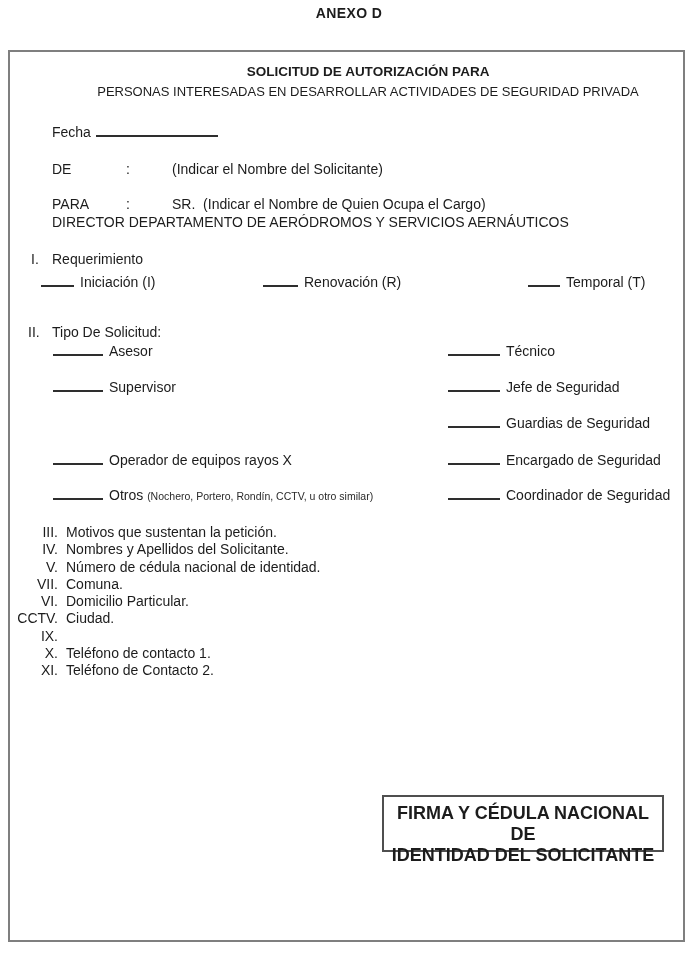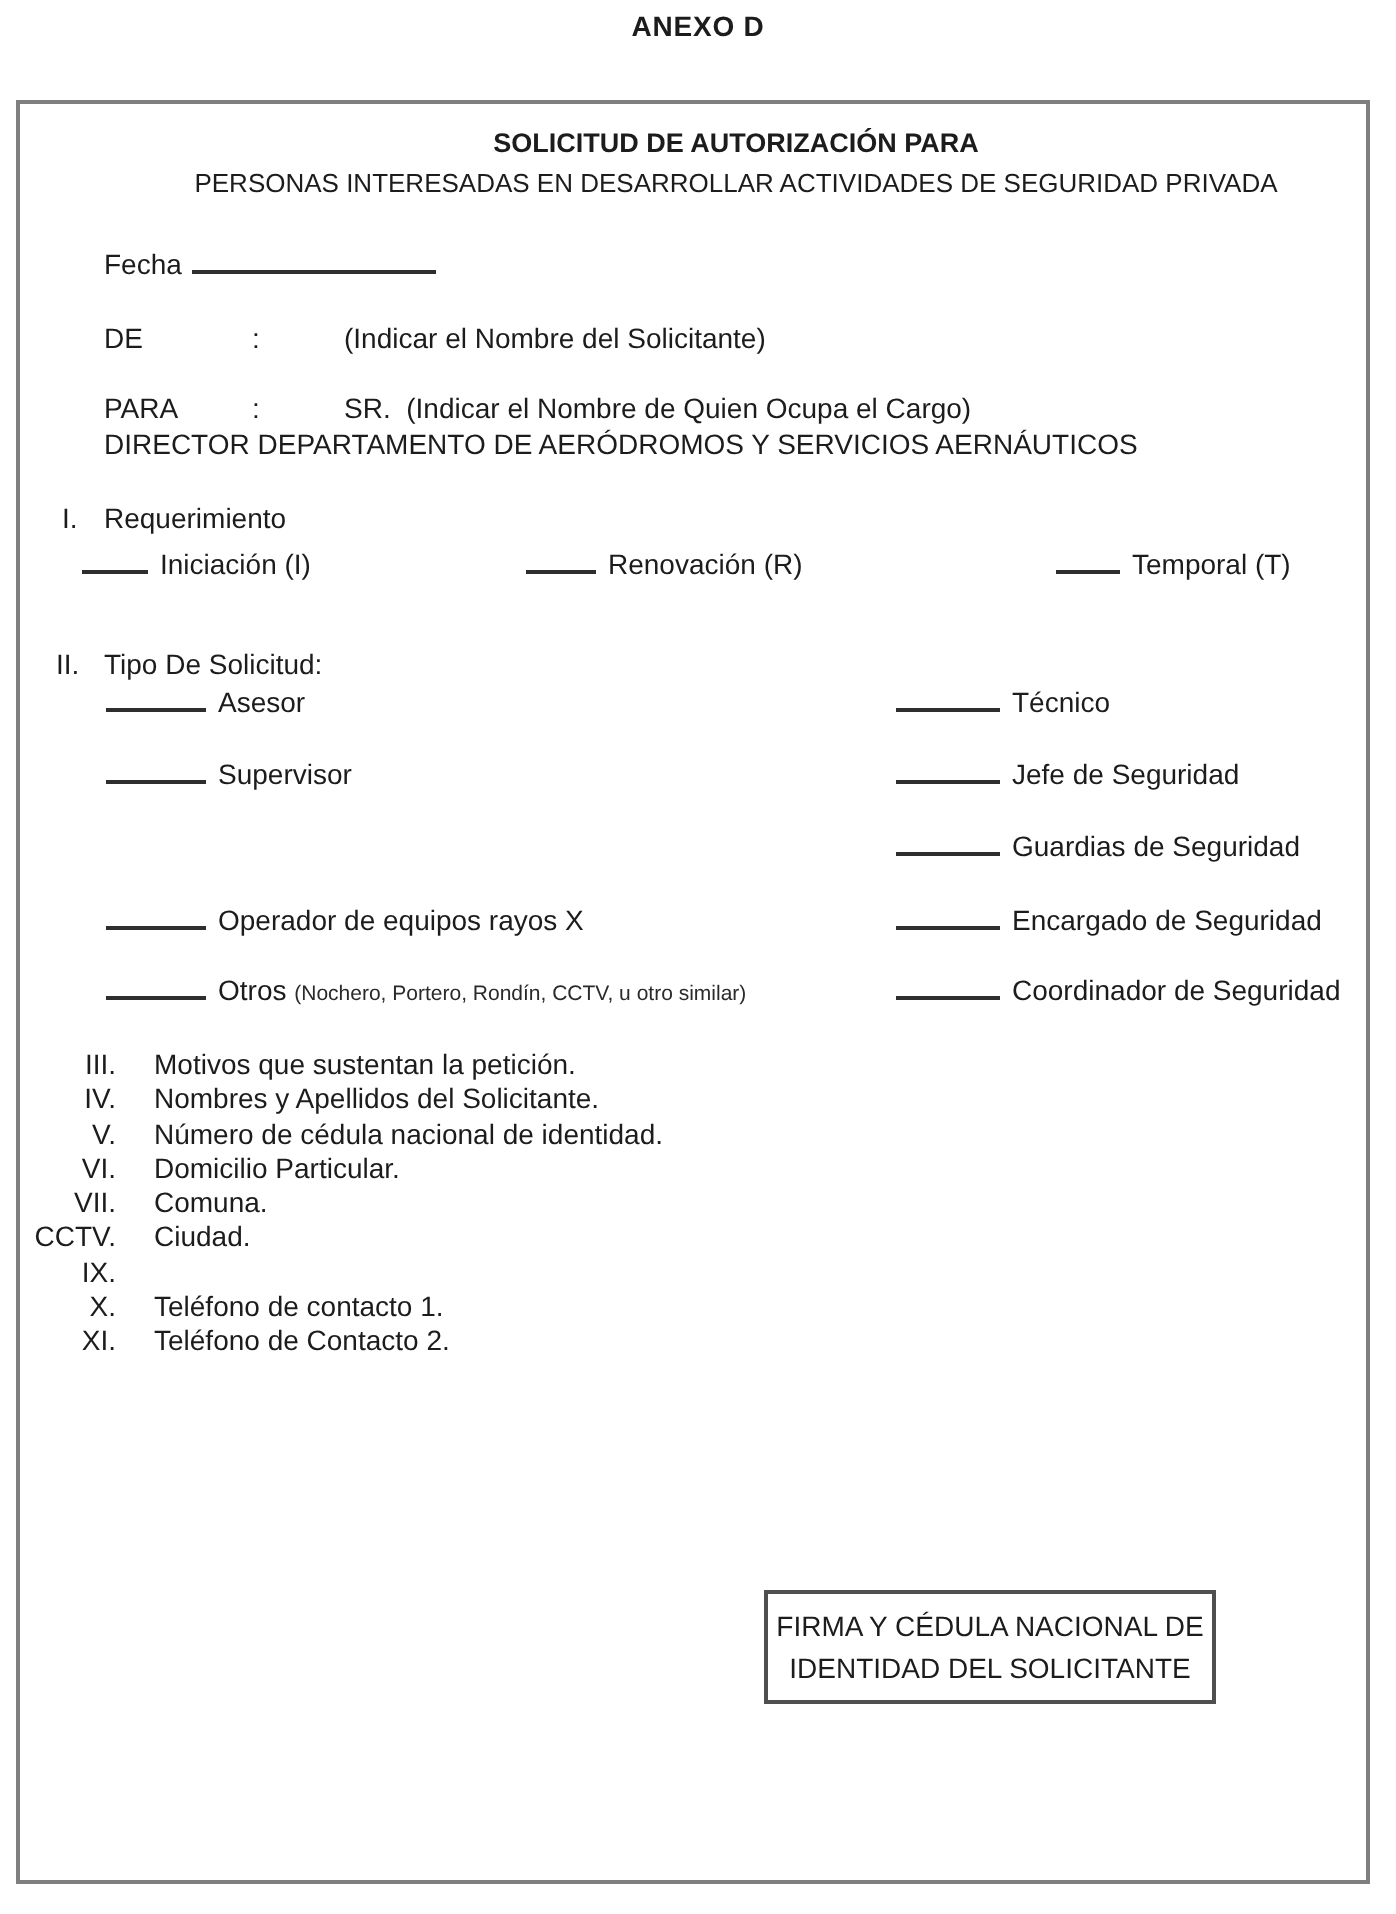--- a/index.html
+++ b/index.html
@@ -24,25 +24,25 @@
   .addr{left:52px;display:flex;}
   .al{display:inline-block;width:74px;}
   .ac{display:inline-block;width:46px;}
   .pre{white-space:pre;}
   .snum{display:inline-block;}
   .s2row{position:absolute;left:0;width:698px;height:18px;}
   .cellL{position:absolute;left:53px;top:0;white-space:nowrap;}
   .cellR{position:absolute;left:448px;top:0;white-space:nowrap;}
   .note{font-size:10.5px;color:#2a2a2a;}
   .items{position:absolute;left:0;top:524px;width:698px;}
-  .item{display:flex;line-height:17.3px;gap:11px;}
+  .item{display:flex;line-height:17.3px;}
   .rn{width:58px;text-align:right;margin-right:8px;flex:0 0 auto;}
-  .sigbox{position:absolute;left:382px;top:795px;width:226px;height:57px;
+  .sigbox{position:absolute;left:382px;top:795px;width:282px;height:57px;
           border:2px solid #4f4f4f;box-sizing:border-box;text-align:center;
-          font-size:14px;line-height:21px;padding-top:6px;}
+          font-size:18px;line-height:21px;padding-top:6px;font-weight:bold;}
 </style>
 </head>
 <body>
 
 <div class="annex">ANEXO D</div>
 
 <div class="form-box"></div>
 
 <div class="ftitle">SOLICITUD DE AUTORIZACIÓN PARA</div>
 <div class="fsubtitle">PERSONAS INTERESADAS EN DESARROLLAR ACTIVIDADES DE SEGURIDAD PRIVADA</div>
@@ -133,26 +133,26 @@
   </div>
   <div class="item">
     <span class="rn">IV.</span>
       <span>Nombres y Apellidos del Solicitante.</span>
   </div>
   <div class="item">
     <span class="rn">V.</span>
       <span>Número de cédula nacional de identidad.</span>
   </div>
   <div class="item">
+    <span class="rn">VII.</span>
+      <span>Comuna.</span>
+  </div>
+  <div class="item">
     <span class="rn">VI.</span>
       <span>Domicilio Particular.</span>
-  </div>
-  <div class="item">
-    <span class="rn">VII.</span>
-      <span>Comuna.</span>
   </div>
   <div class="item">
     <span class="rn">CCTV.</span>
       <span>Ciudad.</span>
   </div>
   <div class="item">
     <span class="rn">IX.</span>
   </div>
   <div class="item">
     <span class="rn">X.</span>

